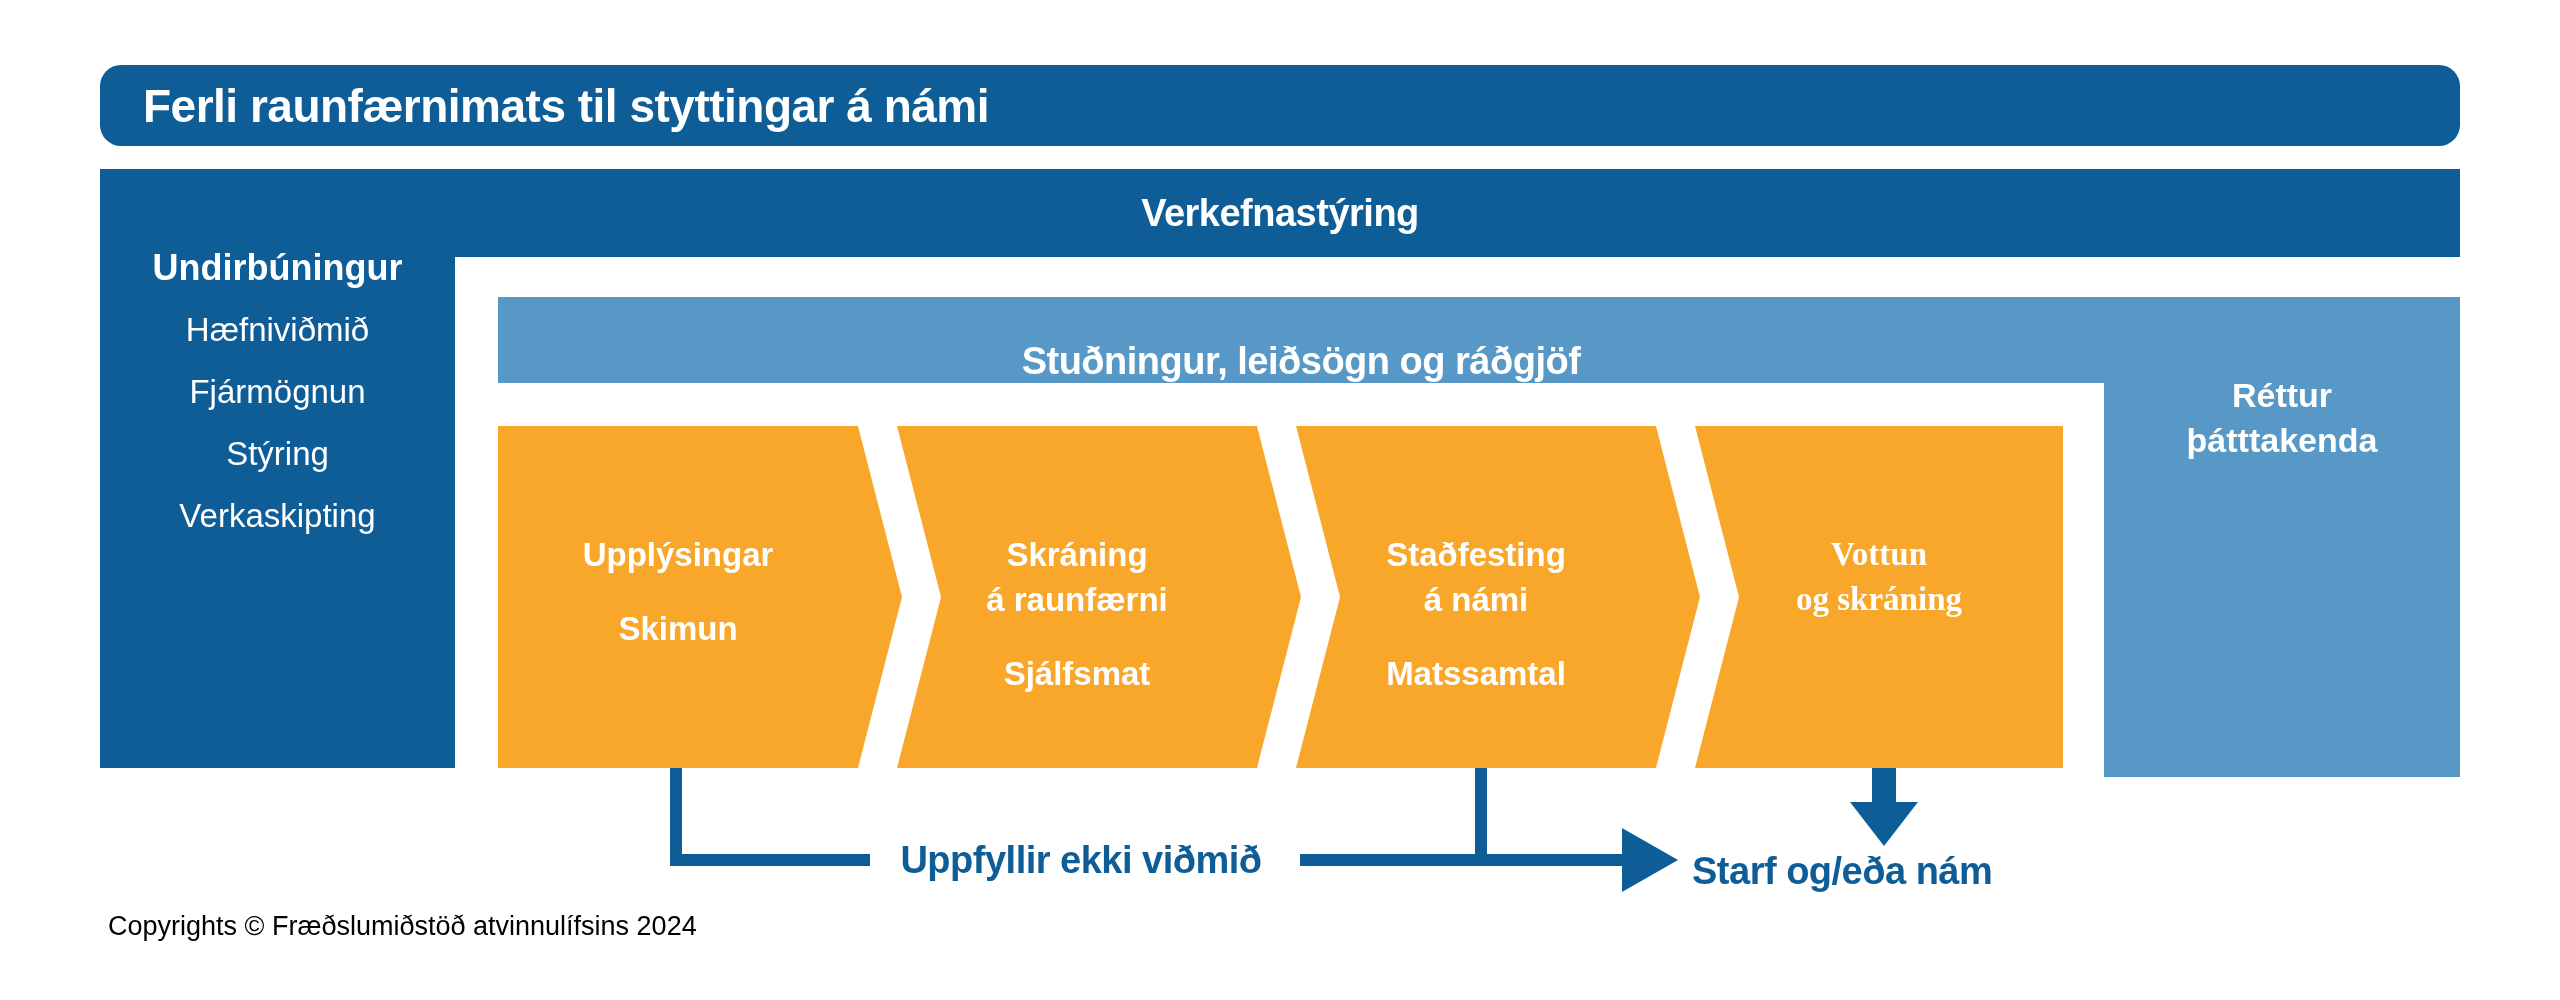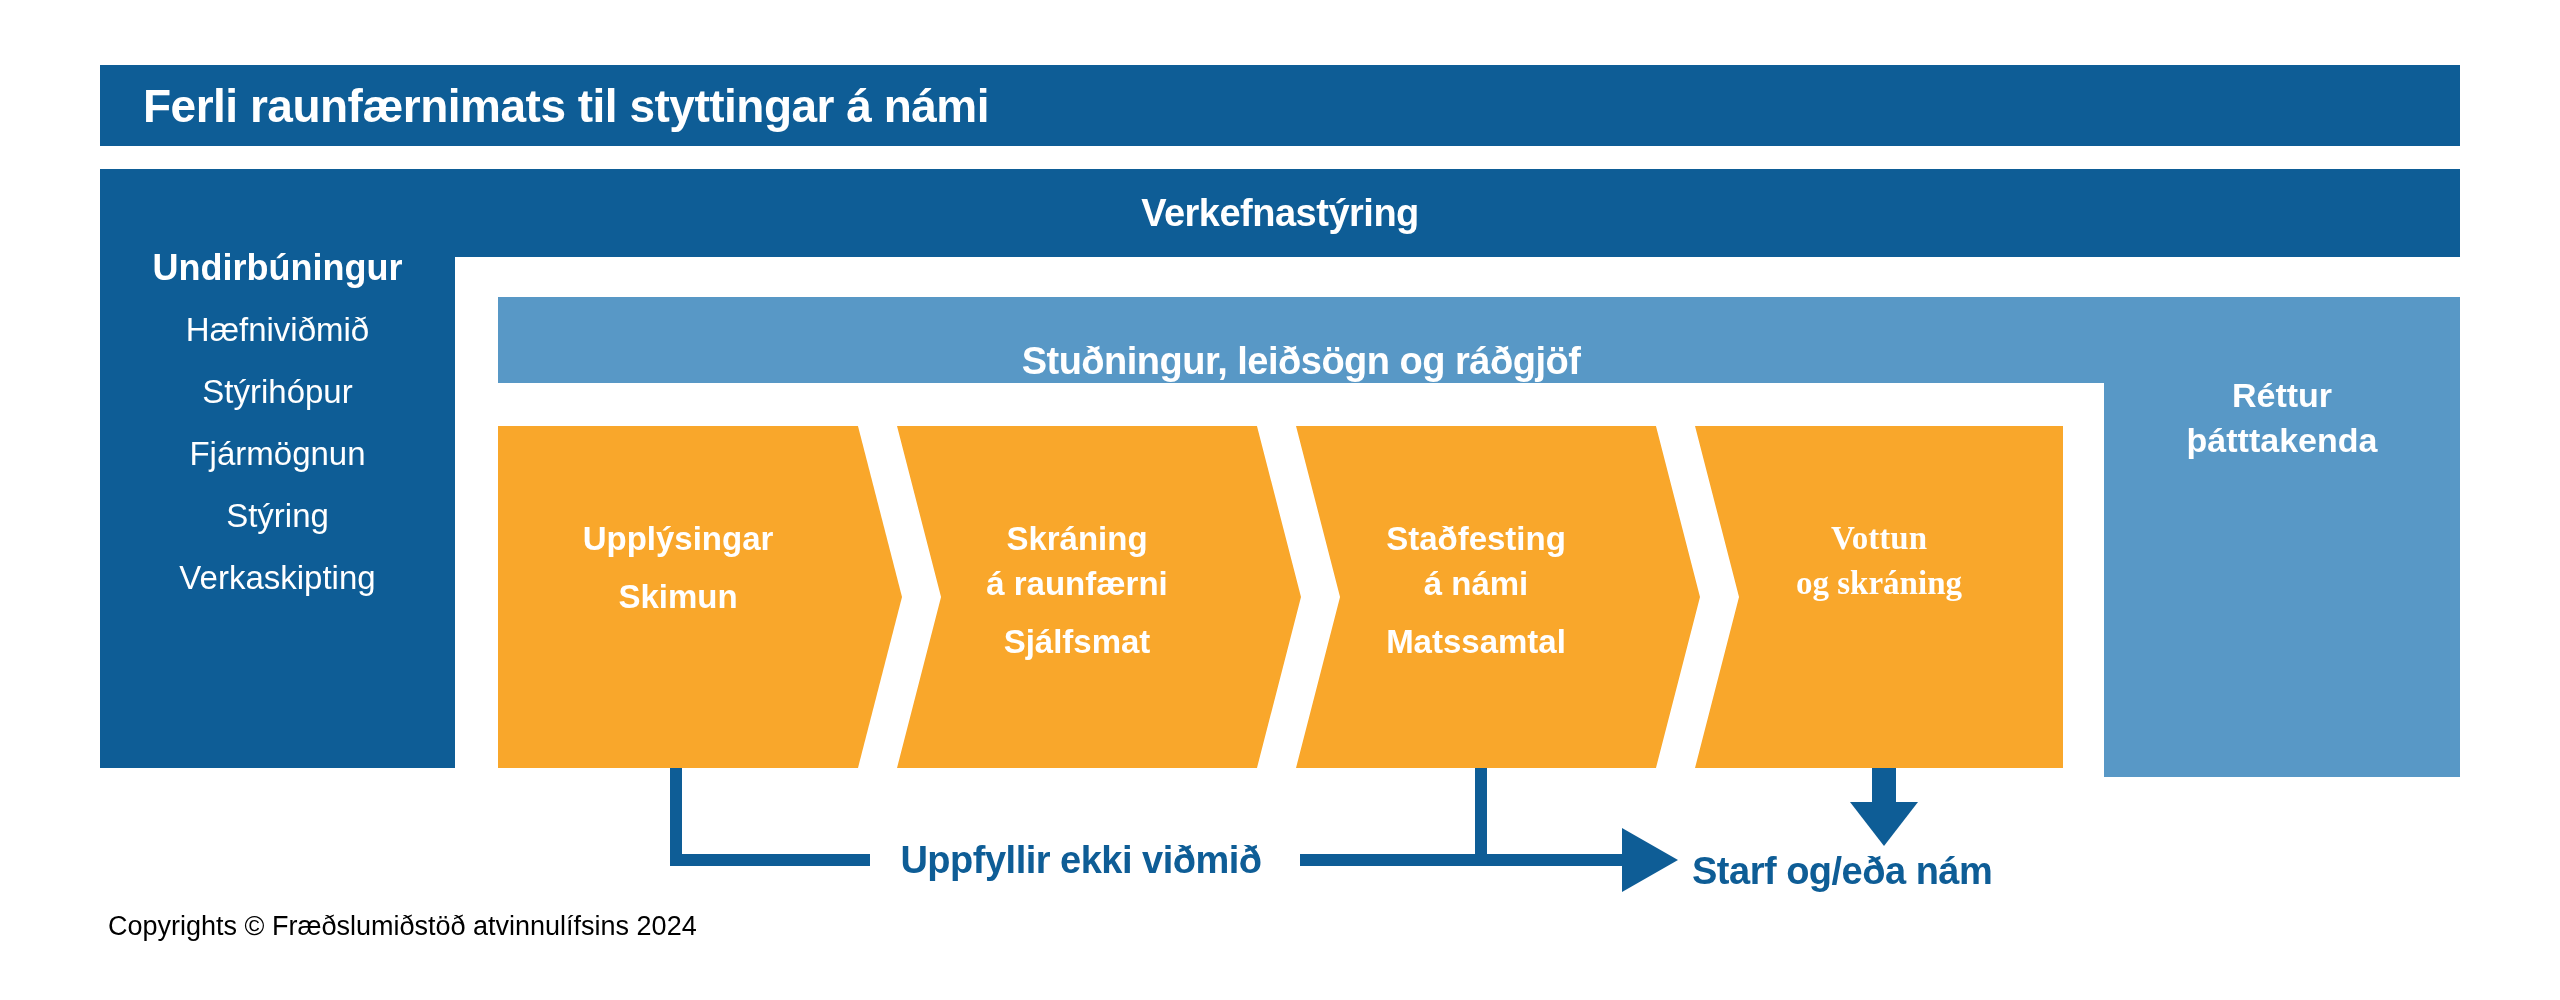--- a/index.html
+++ b/index.html
@@ -9,21 +9,21 @@
     --text-light:#ffffff;
     --footer-text:#000000;
   }
   html,body{margin:0;padding:0;background:#ffffff;}
   .page{
     position:relative;width:2560px;height:1000px;background:#ffffff;overflow:hidden;
     font-family:"Liberation Sans","DejaVu Sans",sans-serif;
   }
   .title-bar{
     position:absolute;left:100px;top:65px;width:2360px;height:81px;
-    background:var(--dark-blue);display:flex;align-items:center;
+    background:var(--dark-blue);display:flex;align-items:center;border-radius:21px;
   }
   .title-bar .title-text{
     color:var(--text-light);font-size:46px;font-weight:bold;padding-left:43px;letter-spacing:-0.5px;
   }
   .top-band{
     position:absolute;left:100px;top:169px;width:2360px;height:88px;
     background:var(--dark-blue);display:flex;align-items:center;justify-content:center;
   }
   .band-label{color:var(--text-light);font-size:38px;font-weight:bold;letter-spacing:-0.5px;}
   .sidebar{
@@ -63,21 +63,21 @@
     clip-path:polygon(0 0, 100% 0, 100% 100%, 0 100%, 11.96% 50%);
     font-family:Liberation Serif, serif;
   }
   .chevron .step-content{
     box-sizing:border-box;height:100%;display:flex;flex-direction:column;align-items:center;
     padding-top:90px;
   }
   .chevron.pad-tip .step-content{padding-right:44px;}
   .step-primary,.step-secondary{
     color:var(--text-light);font-size:33px;font-weight:bold;line-height:45px;
-    text-align:center;white-space:pre-line;margin:0;
+    text-align:center;white-space:pre-line;margin:16px;
   }
   .step-secondary{margin-top:13px;}
   .flow-svg{position:absolute;left:0;top:0;width:2560px;height:1000px;pointer-events:none;}
   .flow-svg .flow-shape{fill:var(--dark-blue);}
   .fail-label{
     position:absolute;left:876px;top:836px;width:410px;height:48px;line-height:48px;
     text-align:center;color:var(--dark-blue);font-size:38px;font-weight:bold;letter-spacing:-0.5px;
   }
   .outcome-label{
     position:absolute;left:1692px;top:847px;height:48px;line-height:48px;
@@ -97,21 +97,20 @@
     <span class="title-text">Ferli raunfærnimats til styttingar á námi</span>
   </div>
 
   <div class="top-band">
     <span class="band-label">Verkefnastýring</span>
   </div>
 
   <div class="sidebar">
     <div class="sidebar-header">Undirbúningur</div>
     <div class="sidebar-item">Hæfniviðmið</div>
-    <div class="sidebar-item">Stýrihópur</div>
     <div class="sidebar-item">Fjármögnun</div>
     <div class="sidebar-item">Stýring</div>
     <div class="sidebar-item">Verkaskipting</div>
   </div>
 
   <div class="support-band">
     <span class="band-label">Stuðningur, leiðsögn og ráðgjöf</span>
   </div>
 
   <div class="followup-box">

